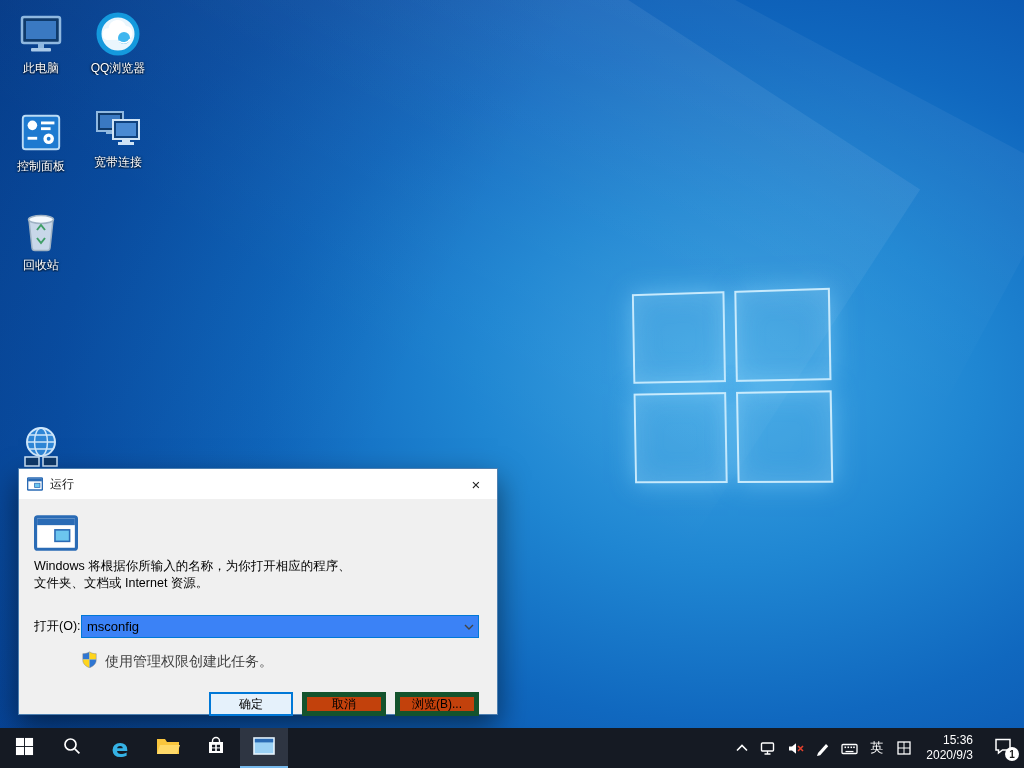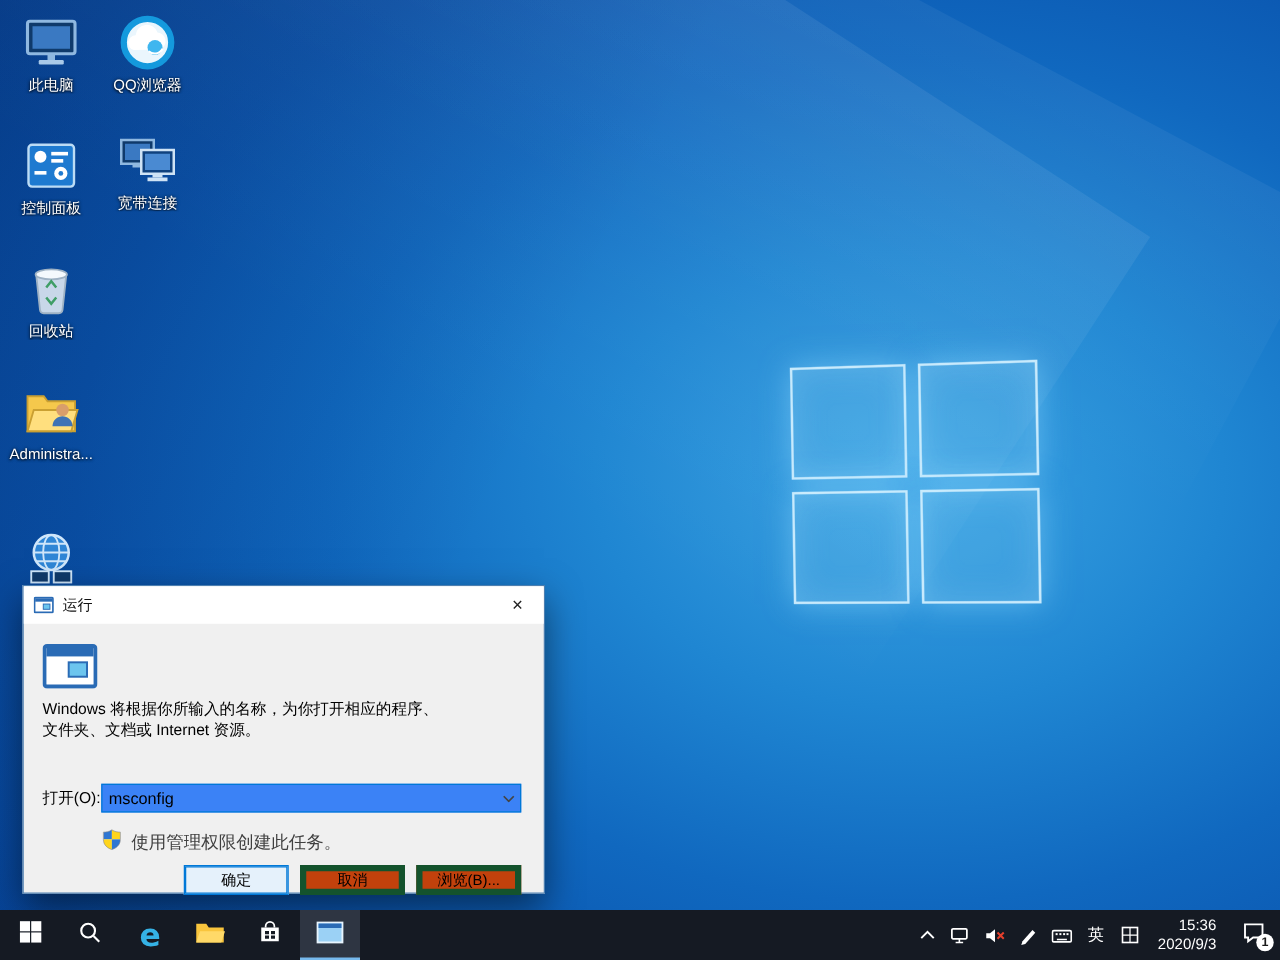--- a/index.html
+++ b/index.html
@@ -45,36 +45,36 @@
   .dicon { position:absolute; width:74px; text-align:center; cursor:default; }
   .dicon-img { height:50px; display:flex; align-items:flex-end; justify-content:center; }
   .dicon-label {
     margin-top:3px; color:#fff; font-size:12px; line-height:14px;
     text-shadow:0 1px 2px rgba(0,0,0,0.9), 0 0 3px rgba(0,0,0,0.6);
     white-space:nowrap; overflow:hidden;
   }
 
   
   .run-dialog {
-    position:absolute; left:18px; top:468px; width:418px; height:247px;
+    position:absolute; left:18px; top:468px; width:480px; height:247px;
     background:#f0f0f0; border:1px solid #4d7fb0;
     box-shadow:0 12px 28px rgba(0,0,0,0.5);
   }
   .titlebar { height:30px; background:#fff; display:flex; align-items:center; padding-left:8px; }
   .titlebar .t-ico { display:flex; }
   .title-text { font-size:12px; color:#111; margin-left:7px; }
   .close-btn {
     margin-left:auto; width:42px; height:30px; display:flex; align-items:center; justify-content:center;
     font-size:15px; color:#222; cursor:pointer;
   }
   .dlg-body { padding:12px 18px 0 15px; position:relative; height:217px; }
   .dlg-row1 { display:flex;flex-direction:column; }
   .run-ico { width:64px; padding-top:4px; }
   .dlg-desc { font-size:12.5px; color:#000; line-height:17px; width:324px; padding-top:3px; }
-  .open-row { display:flex; align-items:center; margin-top:34px; }
+  .open-row { display:flex; align-items:center; margin-top:23px; }
   .open-label { font-size:12.5px; color:#000; width:47px; flex:none; }
   .combo {
     flex:1; height:23px; background:#3b82f6; border:1px solid #0078d7;
     display:flex; align-items:stretch;
   }
   .combo input {
     flex:1; border:0; outline:0; font-size:13px; padding:0 5px;
     font-family:"Liberation Sans", sans-serif; color:#000; background:transparent;
   }
   .combo-arrow { width:19px; display:flex; align-items:center; justify-content:center; cursor:pointer; }
@@ -192,31 +192,20 @@
     <div class="dicon-img">
       <svg width="48" height="48" viewBox="0 0 48 48">
         <path d="M12 13l3 28a3 3 0 0 0 3 2.6h12a3 3 0 0 0 3-2.6l3-28z" fill="#e3ecf4" fill-opacity="0.88" stroke="#9fb2c4" stroke-width="1.5"></path>
         <ellipse cx="24" cy="12.5" rx="12.5" ry="4" fill="#f4f9fd" stroke="#9fb2c4" stroke-width="1.5"></ellipse>
         <path d="M20 23l4-5 4 5M28 31l-4 5-4-5" fill="none" stroke="#3f9e66" stroke-width="2"></path>
       </svg>
     </div>
     <div class="dicon-label">回收站</div>
   </div>
 
-  <div class="dicon" style="left:4px;top:303px">
-    <div class="dicon-img">
-      <svg width="48" height="48" viewBox="0 0 48 48">
-        <path d="M5 12h13l3 4h22v24H5z" fill="#f5c84c" stroke="#caa032" stroke-width="1.5"></path>
-        <path d="M5 40l5-17h35l-5 17z" fill="#ffdf7e" stroke="#caa032" stroke-width="1.5"></path>
-        <circle cx="33" cy="23" r="5" fill="#d99e6a"></circle>
-        <path d="M25 36c0-5 4-8 8-8s8 3 8 8z" fill="#3f73b5"></path>
-      </svg>
-    </div>
-    <div class="dicon-label">Administra...</div>
-  </div>
 
   <div class="dicon" style="left:4px;top:422px">
     <div class="dicon-img">
       <svg width="48" height="48" viewBox="0 0 48 48">
         <circle cx="24" cy="18" r="14" fill="#2f86d6" stroke="#cfe6fa" stroke-width="2"></circle>
         <ellipse cx="24" cy="18" rx="6.5" ry="14" fill="none" stroke="#cfe6fa" stroke-width="1.5"></ellipse>
         <path d="M10 18h28M12 11h24M12 25h24" stroke="#cfe6fa" stroke-width="1.5" fill="none"></path>
         <rect x="8" y="33" width="14" height="9" fill="#0f3a6b" stroke="#cfe6fa" stroke-width="1.5"></rect>
         <rect x="26" y="33" width="14" height="9" fill="#0f3a6b" stroke="#cfe6fa" stroke-width="1.5"></rect>
       </svg>

